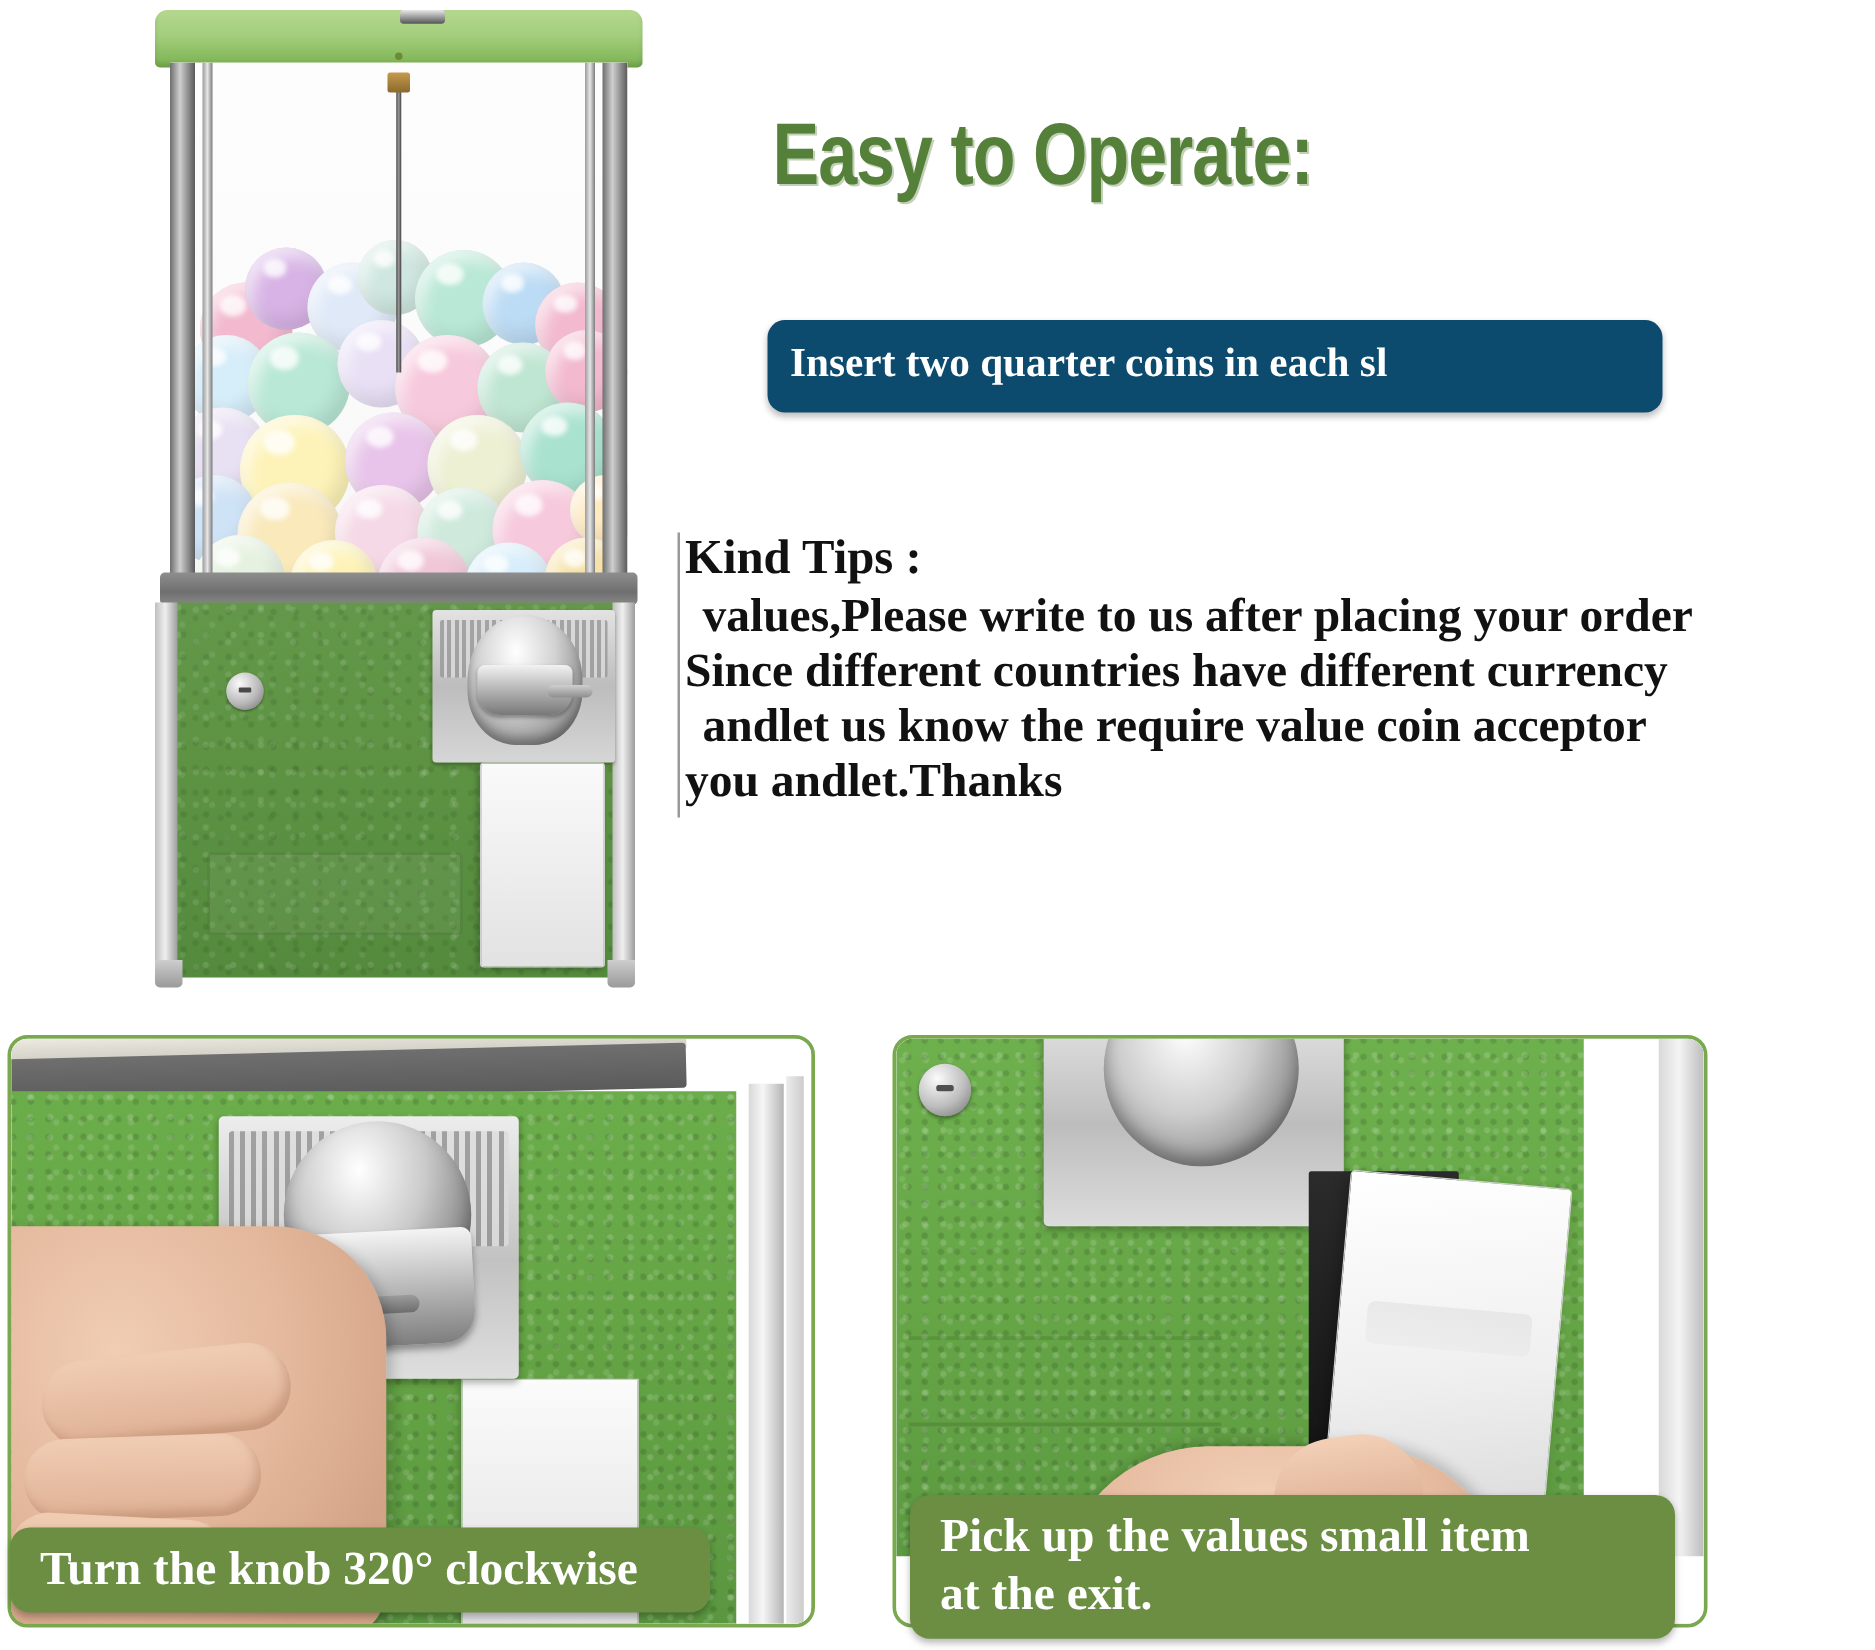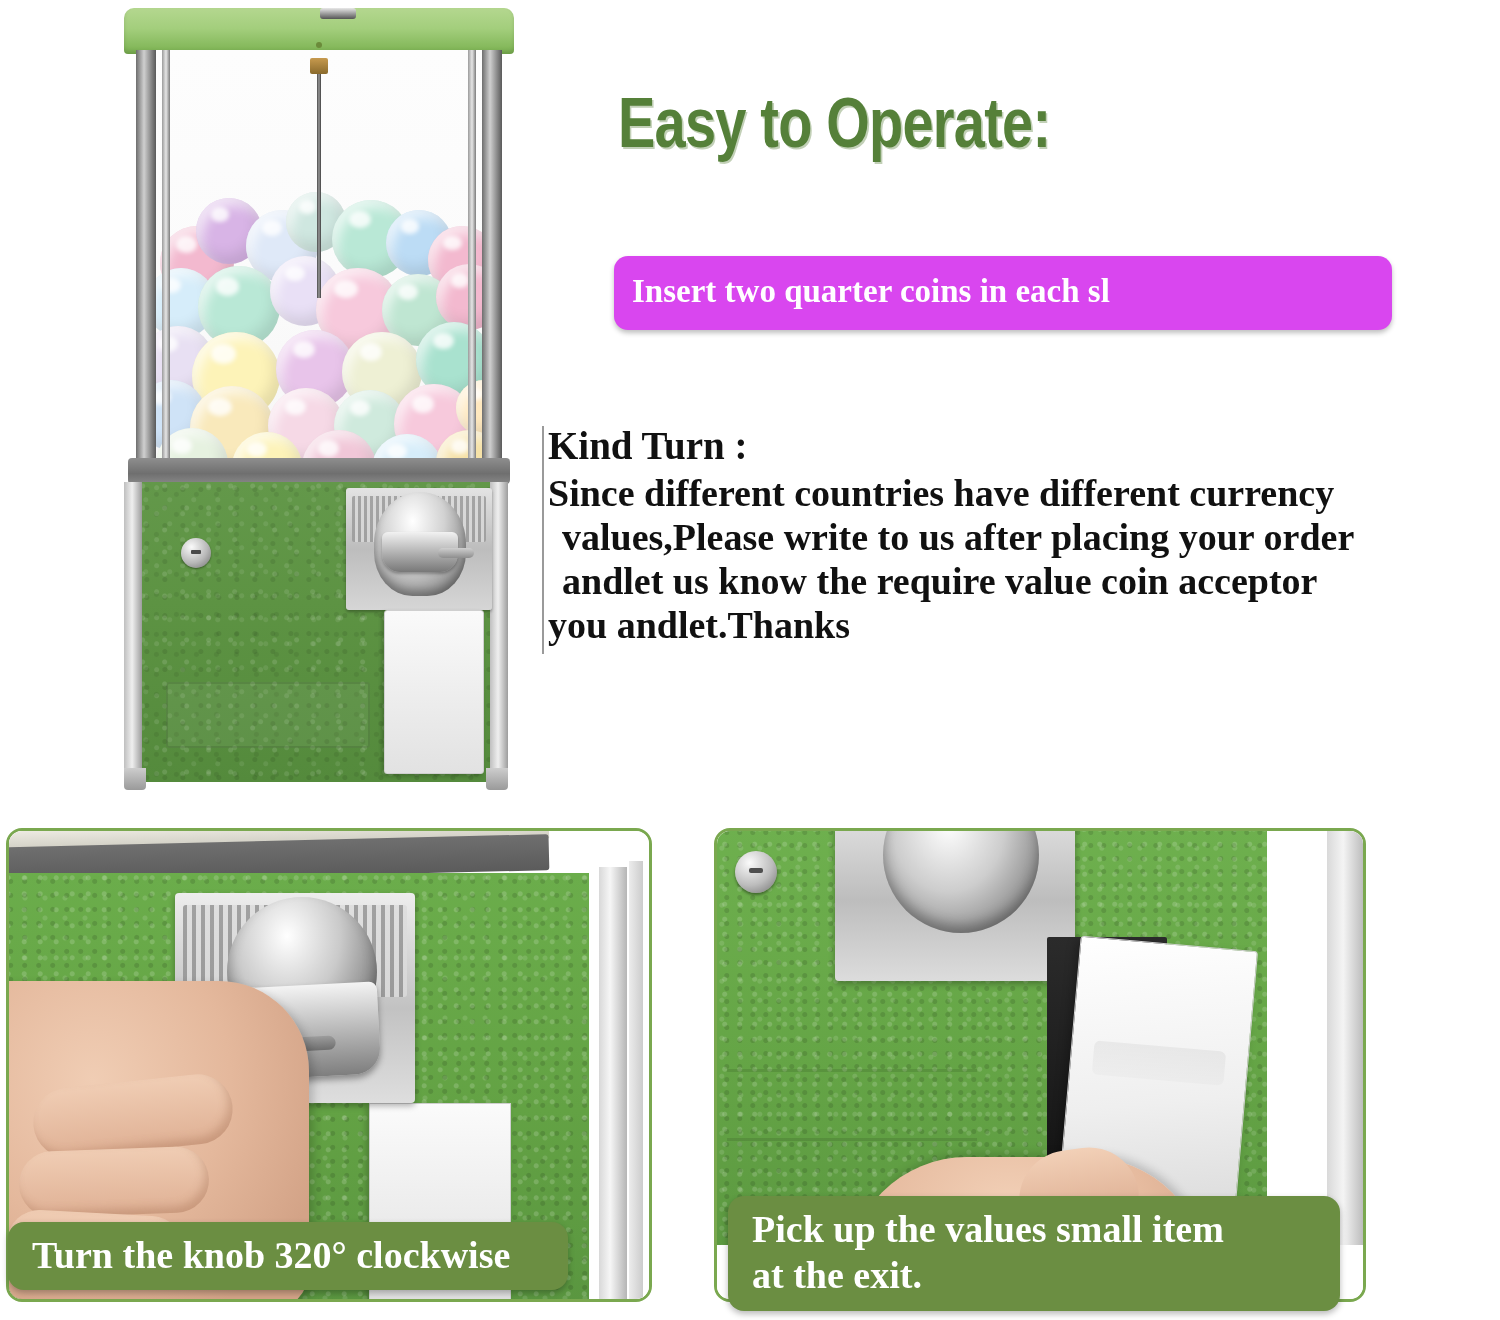--- a/index.html
+++ b/index.html
@@ -22,22 +22,22 @@
     color:#558039;
     transform:scaleX(.80);
     transform-origin:left top;
     white-space:nowrap;
     text-shadow:2px 2px 0 rgba(120,150,95,.45);
     line-height:1;
   }
 
   
   .callout{
-    position:absolute;left:614px;top:256px;width:778px;
-    background:#d946ef;
+    position:absolute;left:614px;top:256px;width:716px;
+    background:#0c4a6e;
     border-radius:14px;
     box-shadow:0 3px 5px rgba(0,0,0,.25);
     padding:14px 18px 16px 18px;
     box-sizing:border-box;
   }
   .callout-text{
     color:#ffffff;
     font-family:"Liberation Serif", serif;
     font-weight:bold;
     font-size:33px;
@@ -470,24 +470,24 @@
     <div class="foot r"></div>
   </div>
 
   <div class="title">Easy to Operate:</div>
 
   <div class="callout">
     <div class="callout-text">Insert two quarter coins in each sl</div>
   </div>
 
   <div class="tips">
-    <div class="tips-head">Kind Turn :</div>
+    <div class="tips-head">Kind Tips :</div>
     <div class="tips-body">
+      <span class="ln ind">values,Please write to us after placing your order</span>
       <span class="ln">Since different countries have different currency</span>
-      <span class="ln ind">values,Please write to us after placing your order</span>
       <span class="ln ind">andlet us know the require value coin acceptor</span>
       <span class="ln">you andlet.Thanks</span>
     </div>
   </div>
 
   <div class="photo left">
     <div class="scene">
       <div class="l-top-light"></div>
       <div class="l-top-bar"></div>
       <div class="l-green">

